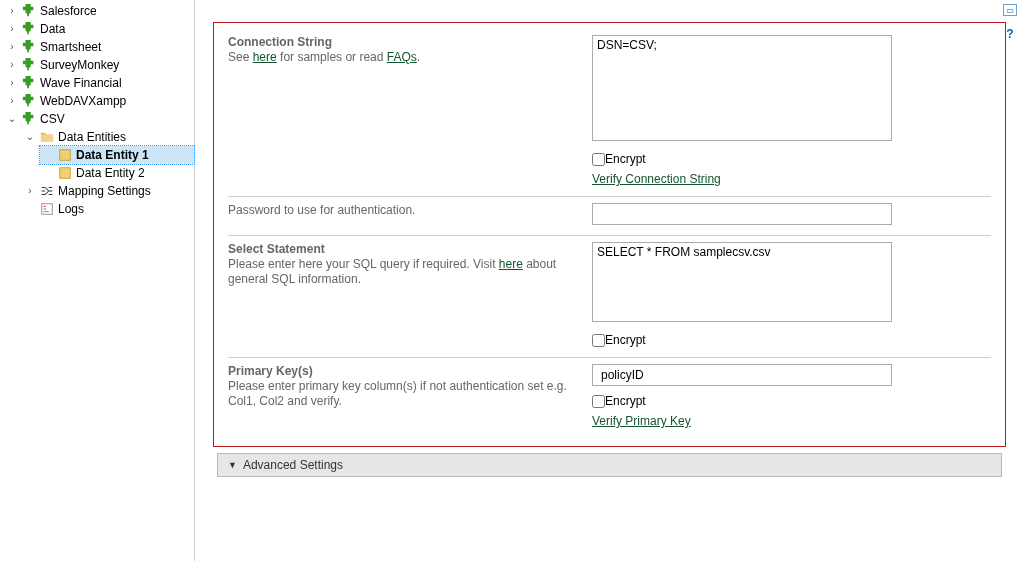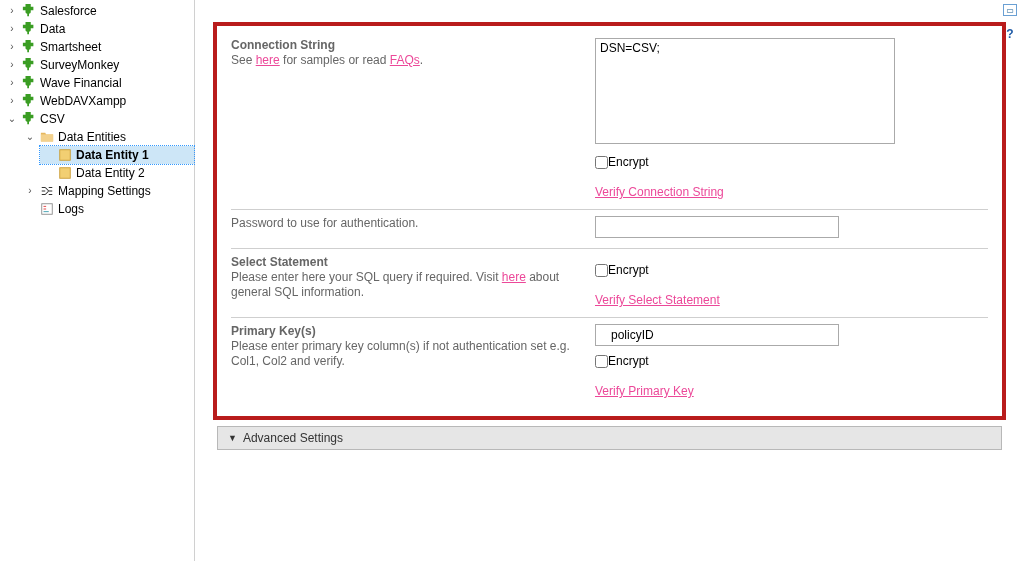--- a/index.html
+++ b/index.html
@@ -14,32 +14,32 @@
 .tree .row.selected { background: #cde6f7; outline: 1px dotted #3399ff; font-weight: bold; }
 .tree .chev { width: 12px; text-align: center; color: #555; font-size: 10px; display: inline-block; }
 .tree .ic { width: 16px; height: 16px; display: inline-flex; align-items: center; justify-content: center; }
 .tree .children { margin-left: 18px; }
 
 
 .ic-bug { color: #3a9d23; }
 
 
 .main { flex: 1; position: relative; background: #fff; overflow-y: auto; }
-.highlight-box { margin: 22px 18px 6px 18px; border: 4px solid #b91c1c; padding: 6px 14px 8px 14px; }
+.highlight-box { margin: 22px 18px 6px 18px; border: 1px solid #b91c1c; padding: 6px 14px 8px 14px; }
 .section { padding: 6px 0 10px 0; border-bottom: 1px solid #cfcfcf; display: flex; gap: 24px; }
 .section:last-child { border-bottom: none; }
 .section .lbl { width: 340px; color: #666; font-size: 12px; line-height: 15px; }
 .section .lbl .title { font-weight: bold; color: #666; }
 .section .fields { flex: 1; min-width: 0; }
 textarea.conn { width: 300px; height: 106px; resize: none; font-family: inherit; font-size: 12px; padding: 2px 4px; border: 1px solid #aaa; background: #fff; overflow-y: scroll; }
-input.single { width: 244px; height: 22px; font-family: inherit; font-size: 12px; padding: 1px 15px; border: 1px solid #aaa; }
+input.single { width: 300px; height: 22px; font-family: inherit; font-size: 12px; padding: 1px 8px; border: 1px solid #aaa; }
 .chk { margin-top: 8px; display: flex; align-items: center; }
 .chk input { width: 13px; height: 13px; }
-a.link, .linkish { color: #ec4899; text-decoration: underline; cursor: pointer; font-size: 12px; }
-.verify { margin-top: 16px; }
+a.link, .linkish { color: #14532d; text-decoration: underline; cursor: pointer; font-size: 12px; }
+.verify { margin-top: 6px; }
 
 .proceed { margin: 18px 30px 14px 30px; color: #666; font-size: 12px; }
 
 .adv { margin: 0 22px 20px 22px; }
 .adv-bar { background: #e6e6e6; border: 1px solid #b8b8b8; height: 24px; display: flex; align-items: center; padding: 0 10px; gap: 6px; font-size: 12px; color: #333; cursor: pointer; }
 .adv-bar .tri { font-size: 9px; color: #333; }
 
 
 .corner-icons { position: absolute; right: 6px; top: 4px; display: flex; flex-direction: column; gap: 10px; align-items: center; }
 .ic-layout, .ic-help { width: 16px; height: 16px; display: inline-flex; align-items: center; justify-content: center; cursor: pointer; }
@@ -233,25 +233,25 @@
     </div>
 
     <div class="section">
       <div class="lbl">
         <div class="title">Select Statement</div>
         <div>
           <span>Please enter here your SQL query if required. Visit </span><a class="link">here</a><span> about general SQL information.</span>
         </div>
       </div>
       <div class="fields">
+        <textarea class="conn" style="height: 80px;">SELECT * FROM samplecsv.csv</textarea>
         <label class="chk">
           <input type="checkbox" style="">
           <span>Encrypt</span>
         </label>
-        <div class="verify"><a class="link">Verify Select Statement</a></div>
       </div>
     </div>
 
     <div class="section" style="border-bottom:none">
       <div class="lbl">
         <div class="title">Primary Key(s)</div>
         <div>Please enter primary key column(s) if not authentication set e.g. Col1, Col2 and verify.</div>
       </div>
       <div class="fields">
         <input class="single" type="text" value="policyID" style="">

